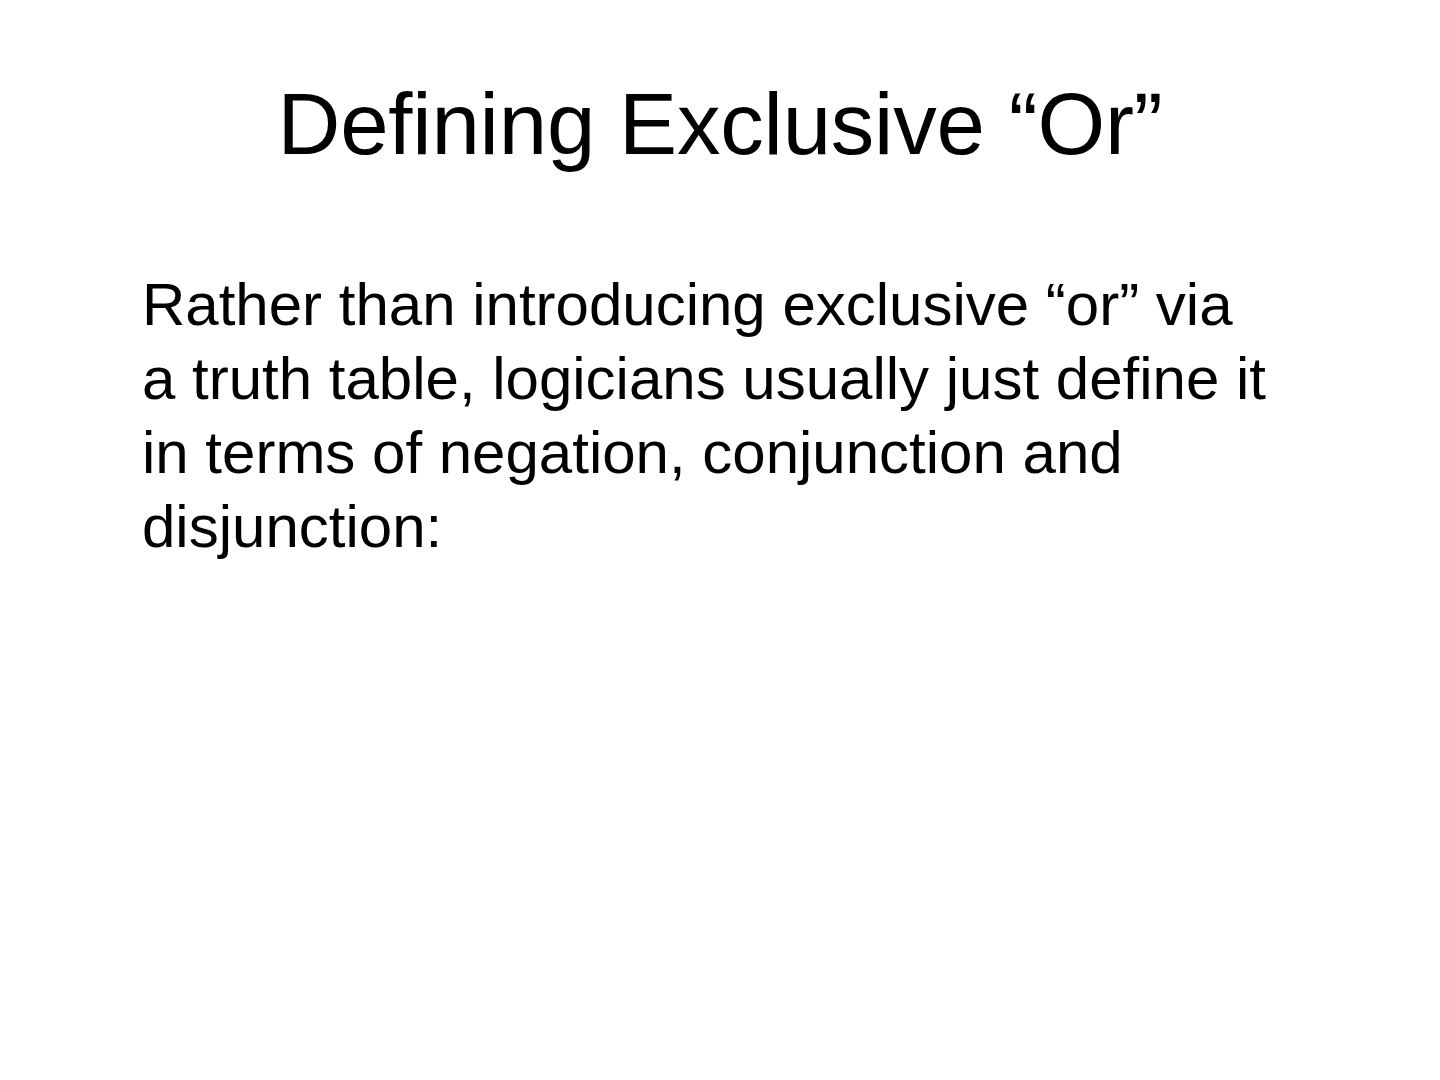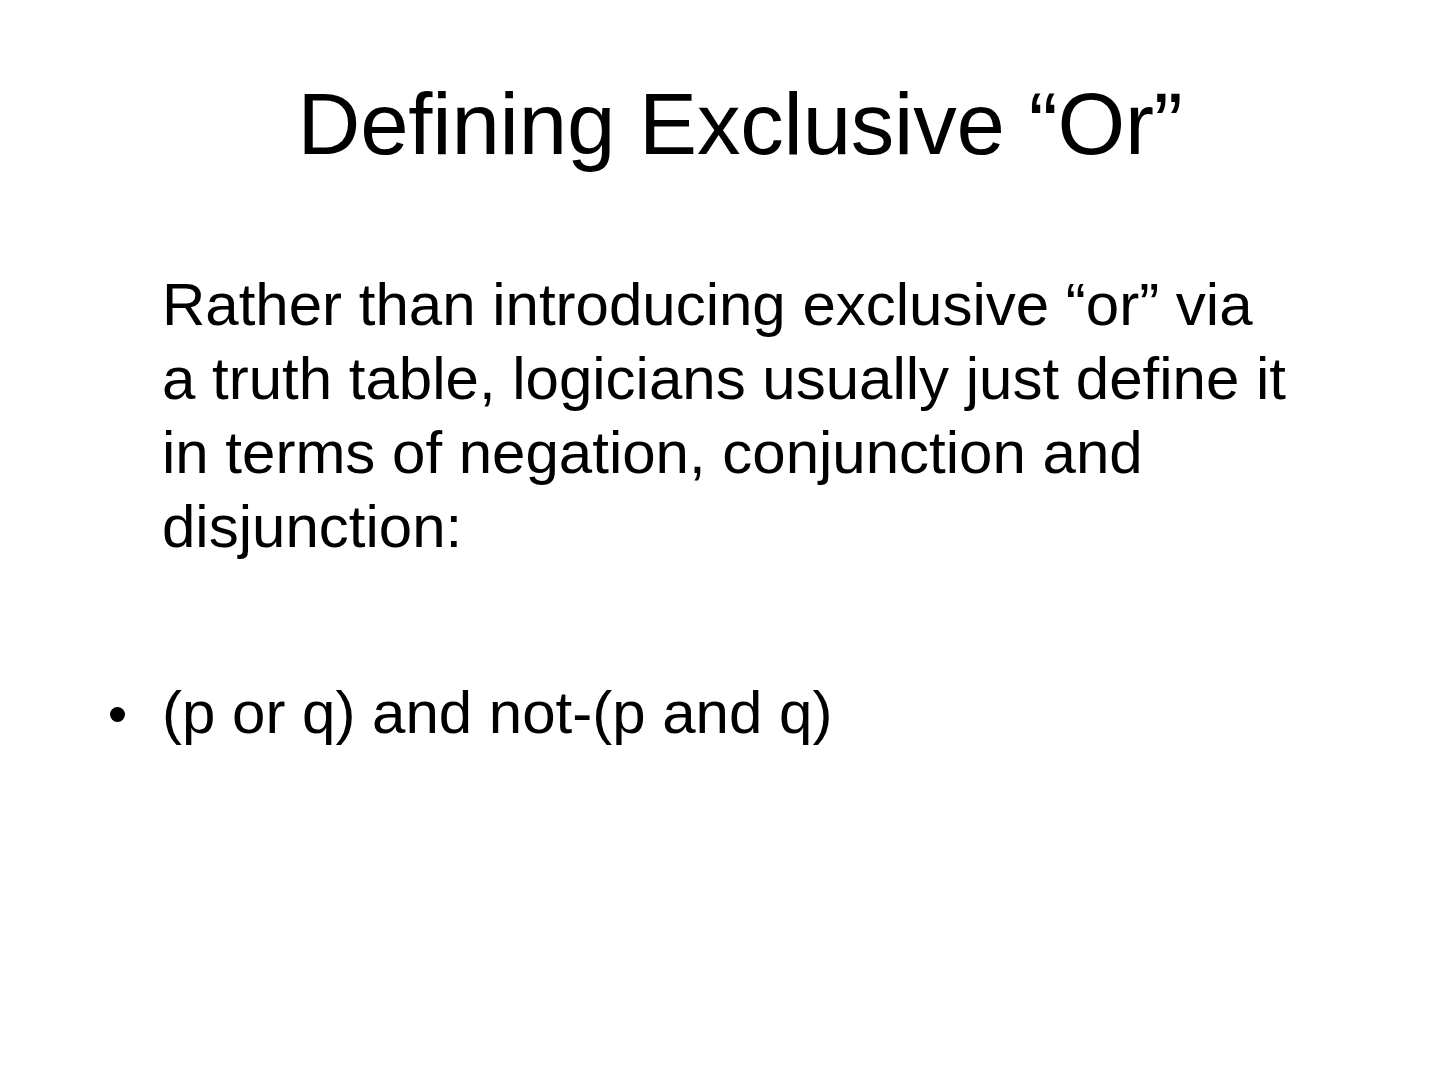--- a/index.html
+++ b/index.html
@@ -13,21 +13,20 @@
     background: #ffffff;
     font-family: "Liberation Sans", sans-serif;
     overflow: hidden;
   }
 
   #slide {
     position: relative;
     width: 1257px;
     height: 1080px;
     background: #ffffff;
-    margin-left: 20px;
   }
 
   
   #title-block {
     position: absolute;
     left: 108px;
     top: 78px;
     width: 1224px;
     text-align: center;
   }
@@ -107,22 +106,16 @@
 
     <div class="body-para">
       <span class="bullet-marker empty">
         <span class="bullet-dot"></span>
       </span>
       <span class="para-text">Rather than introducing exclusive “or” via a truth table, logicians usually just define it in terms of negation, conjunction and disjunction:</span>
     </div>
 
     <div id="para-spacer"></div>
 
-    <div class="body-para">
-      <span class="bullet-marker">
-        <span class="bullet-dot"></span>
-      </span>
-      <span class="para-text">(p or q) and not-(p and q)</span>
-    </div>
 
   </div>
 
 </div>
 
 </body></html>

